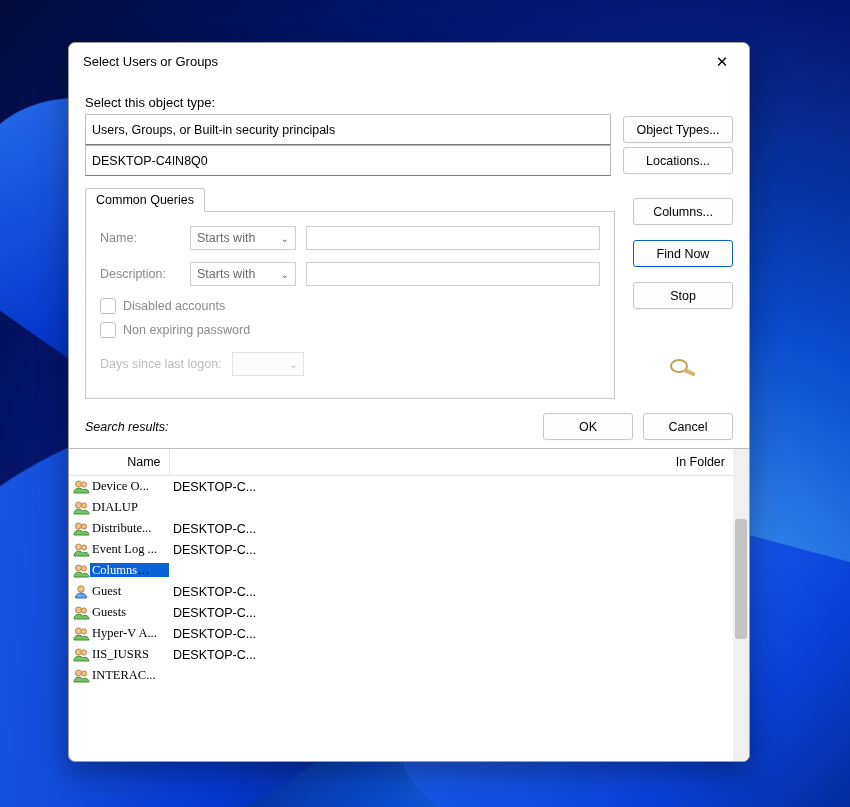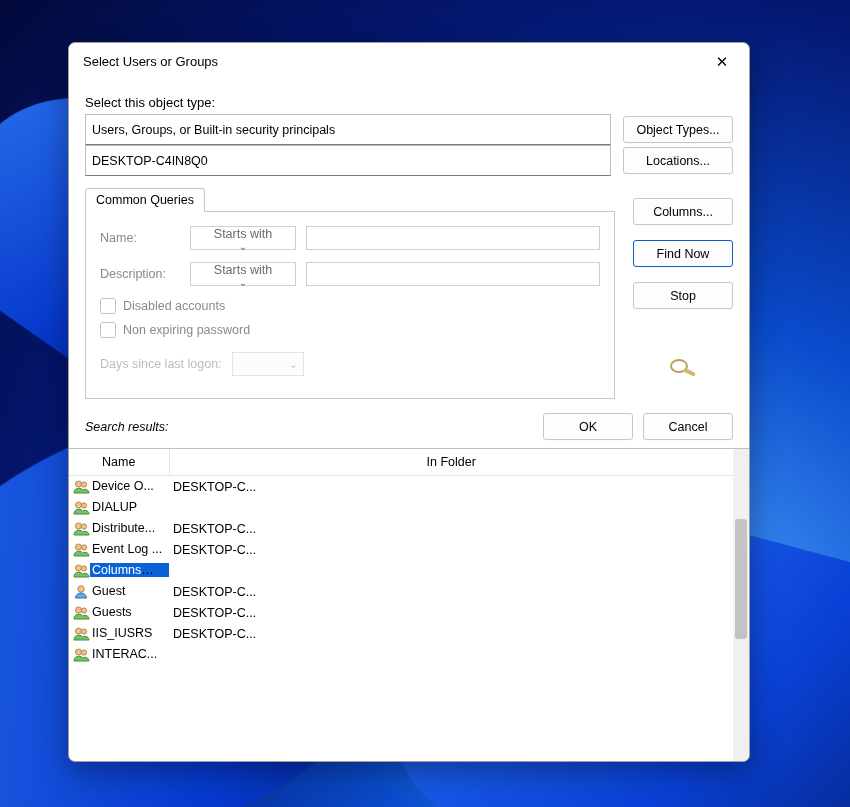--- a/index.html
+++ b/index.html
@@ -25,49 +25,49 @@
   .btn-wide{min-width:95px;}
 
   
   .mid-row{display:flex;gap:18px;margin-top:12px;align-items:flex-start;}
   .tabbox{flex:1;}
   .tabstrip{display:flex;}
   .tab{border:1px solid #c7c7c7;border-bottom:none;background:#fff;padding:4px 10px 5px 10px;font-size:12.5px;border-top-left-radius:3px;border-top-right-radius:3px;position:relative;z-index:2;}
   .tabcontent{border:1px solid #c7c7c7;background:#ffffff;padding:14px 14px 22px 14px;margin-top:-1px;}
   .form-row{display:flex;align-items:center;gap:10px;margin-bottom:12px;}
   .form-label{width:80px;color:#8a8a8a;font-size:12.5px;}
-  .combo{width:92px;height:22px;border:1px solid #cfcfcf;background:#fff;color:#6a6a6a;font-size:12.5px;display:flex;align-items:center;justify-content:space-between;padding:0 6px;position:relative;flex-direction:column;}
+  .combo{width:92px;height:22px;border:1px solid #cfcfcf;background:#fff;color:#6a6a6a;font-size:12.5px;display:flex;align-items:center;justify-content:space-between;padding:0 6px;position:relative;}
   .combo .chev{font-size:10px;color:#6a6a6a;}
   .txt{flex:1;height:22px;border:1px solid #cfcfcf;background:#fff;}
   .checks{margin-top:4px;}
   .chk{display:flex;align-items:center;gap:7px;color:#8a8a8a;font-size:12.5px;margin-bottom:8px;}
   .chkbox{width:14px;height:14px;border:1px solid #c2c2c2;border-radius:3px;background:#fff;}
   .days-row{display:flex;align-items:center;gap:10px;margin-top:14px;}
   .days-label{color:#bcbcbc;font-size:12.5px;}
   .days-combo{width:60px;height:22px;border:1px solid #e2e2e2;background:#fcfcfc;display:flex;align-items:center;justify-content:flex-end;padding:0 5px;}
   .days-combo .chev{font-size:10px;color:#bcbcbc;}
 
   .sidebtns{width:100px;display:flex;flex-direction:column;gap:15px;padding-top:10px;}
   .find-icon{width:32px;height:26px;align-self:center;margin-top:30px;}
 
   .action-row{display:flex;justify-content:flex-end;gap:10px;padding:14px 16px 8px 16px;align-items:center;}
   .results-label{font-size:12.5px;margin-right:auto;padding-left:0;font-style:italic;}
 
   .results-wrap{flex:1;border-top:1px solid #bfbfbf;display:flex;min-height:0;}
   .results{flex:1;overflow:hidden;position:relative;}
   table{border-collapse:collapse;width:100%;font-size:12.5px;}
-  thead th{text-align:center;font-weight:400;background:#ffffff;border-right:1px solid #e4e4e4;border-bottom:1px solid #e4e4e4;padding:3px 8px;height:20px;position:sticky;top:0;}
+  thead th{text-align:right;font-weight:400;background:#ffffff;border-right:1px solid #e4e4e4;border-bottom:1px solid #e4e4e4;padding:3px 8px;height:20px;position:sticky;top:0;}
   thead th:last-child{border-right:none;}
   tbody td{padding:1px 4px 1px 4px;height:19px;white-space:nowrap;overflow:hidden;text-overflow:ellipsis;max-width:0;}
   tbody tr.selected td.namecell span.rowtext{background:#0a63d6;color:#fff;padding-right:50px;}
   tbody tr.selected td.namecell{}
   .col-name{width:100px;}
   .col-folder{width:auto;}
   .iconcell{display:inline-flex;align-items:center;gap:3px;vertical-align:middle;}
-  .rowtext{padding:0 2px;}
+  .rowtext{padding:0 2px;font-family:Liberation Serif, serif;}
   .scrollbar{width:16px;background:#f0f0f0;position:relative;}
   .thumb{position:absolute;left:2px;right:2px;top:70px;height:120px;background:#c3c3c3;border-radius:3px;}
 
   
   .ic{width:17px;height:15px;flex:0 0 auto;}
 </style>
 </head>
 <body>
 <div class="desktop">
   <div class="petal p1"></div>
@@ -248,20 +248,30 @@
                   </span><span class="rowtext">Guests</span></td>
                 <td>DESKTOP-C...</td>
               </tr>
               <tr>
                 <td class="namecell"><span class="iconcell">
                     <svg class="ic" viewBox="0 0 17 15">
                       <circle cx="5.5" cy="5" r="3" fill="#f2c28b" stroke="#b5864e"></circle>
                       <circle cx="11" cy="5.5" r="2.6" fill="#f2c28b" stroke="#b5864e"></circle>
                       <path d="M1 14c0-2.8 2-4.8 4.8-4.8 1.7 0 3 .7 3.8 1.8.6-.4 1.4-.7 2.3-.7 2.3 0 4.1 1.6 4.1 3.7z" fill="#79c06a" stroke="#3f8f33"></path>
                     </svg>
+                  </span><span class="rowtext">Hyper-V A...</span></td>
+                <td>DESKTOP-C...</td>
+              </tr>
+              <tr>
+                <td class="namecell"><span class="iconcell">
+                    <svg class="ic" viewBox="0 0 17 15">
+                      <circle cx="5.5" cy="5" r="3" fill="#f2c28b" stroke="#b5864e"></circle>
+                      <circle cx="11" cy="5.5" r="2.6" fill="#f2c28b" stroke="#b5864e"></circle>
+                      <path d="M1 14c0-2.8 2-4.8 4.8-4.8 1.7 0 3 .7 3.8 1.8.6-.4 1.4-.7 2.3-.7 2.3 0 4.1 1.6 4.1 3.7z" fill="#79c06a" stroke="#3f8f33"></path>
+                    </svg>
                   </span><span class="rowtext">IIS_IUSRS</span></td>
                 <td>DESKTOP-C...</td>
               </tr>
               <tr>
                 <td class="namecell"><span class="iconcell">
                     <svg class="ic" viewBox="0 0 17 15">
                       <circle cx="5.5" cy="5" r="3" fill="#f2c28b" stroke="#b5864e"></circle>
                       <circle cx="11" cy="5.5" r="2.6" fill="#f2c28b" stroke="#b5864e"></circle>
                       <path d="M1 14c0-2.8 2-4.8 4.8-4.8 1.7 0 3 .7 3.8 1.8.6-.4 1.4-.7 2.3-.7 2.3 0 4.1 1.6 4.1 3.7z" fill="#79c06a" stroke="#3f8f33"></path>
                     </svg>

